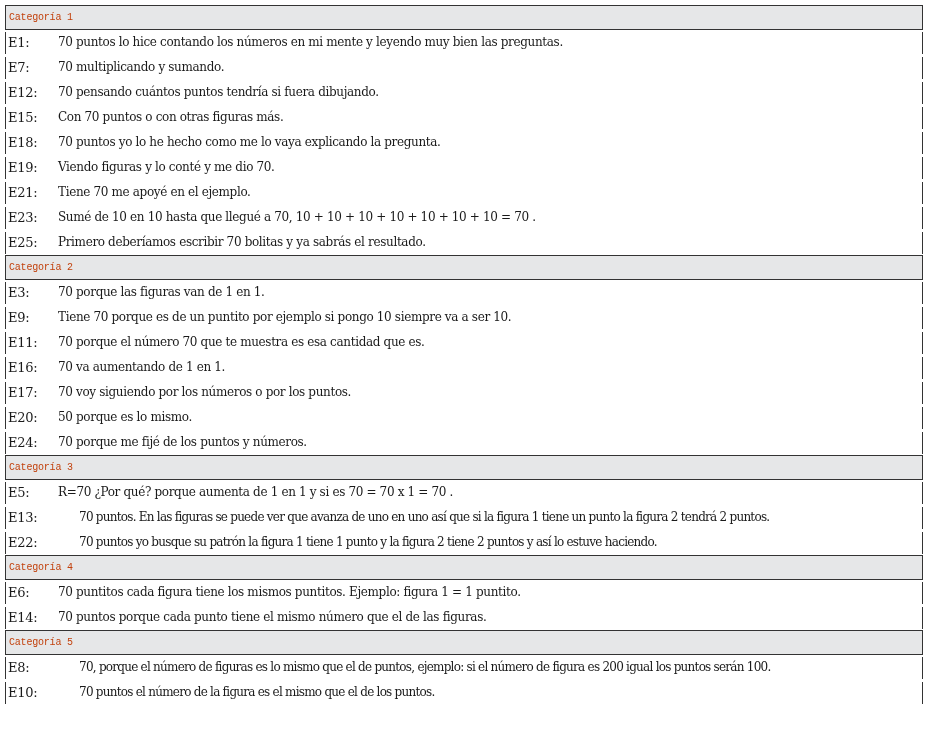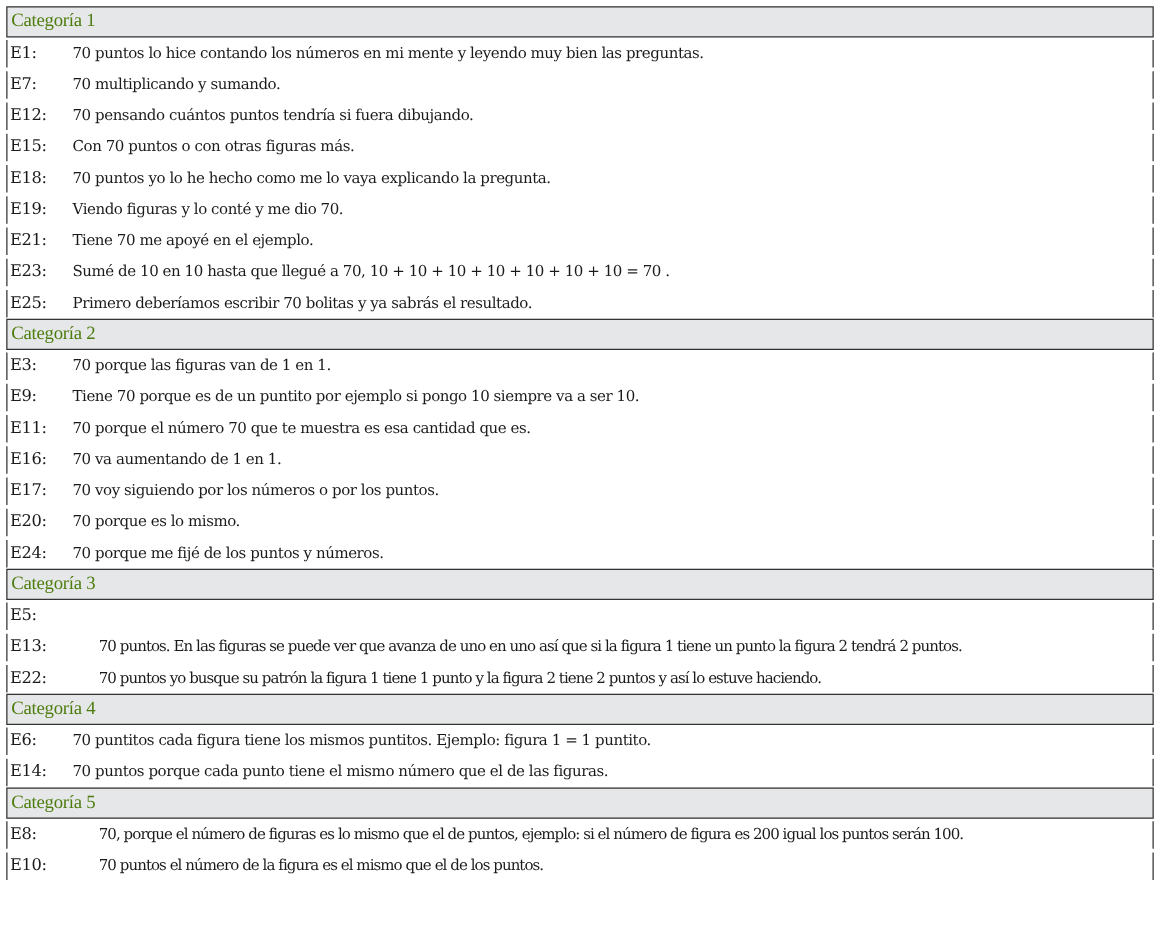--- a/index.html
+++ b/index.html
@@ -1,23 +1,23 @@
 <!DOCTYPE html>
 <html><head>
 <meta charset="utf-8">
 <style>
   html, body { margin: 0; padding: 0; background: #ffffff; }
   body { width: 928px; height: 752px; position: relative; overflow: hidden;
          font-family: "DejaVu Serif", serif; color: #1a1a1a; }
   #table { position: absolute; left: 5px; top: 5px; width: 918px; }
   .cat-header {
     height: 23px; background: #e6e7e8; border: 1px solid #333;
-    font-family: Liberation Serif, serif;
-    font-size: 15px; line-height: 23px; padding-left: 3px;
-    box-sizing: content-box; letter-spacing: -0.2px; color: #4d7c0f;
+    font-family: Liberation Mono, monospace;
+    font-size: 10px; line-height: 23px; padding-left: 3px;
+    box-sizing: content-box; letter-spacing: -0.2px; color: #c2410c;
   }
   .row { position: relative; height: 25px; }
   .row::before { content: ""; position: absolute; left: 0; top: 2px; bottom: 1px; width: 1px; background: #333; }
   .row::after { content: ""; position: absolute; right: 0; top: 2px; bottom: 1px; width: 1px; background: #333; }
   .row .code {
     position: absolute; left: 3px; top: 0; line-height: 25px;
     font-size: 13px; letter-spacing: -0.3px;
   }
   .row .text {
     position: absolute; left: 53px; top: 0; line-height: 25px;
@@ -82,29 +82,30 @@
     <div class="row">
       <span class="code">E16:</span>
       <span class="text">70 va aumentando de 1 en 1.</span>
     </div>
     <div class="row">
       <span class="code">E17:</span>
       <span class="text">70 voy siguiendo por los números o por los puntos.</span>
     </div>
     <div class="row">
       <span class="code">E20:</span>
-      <span class="text">70 porque es lo mismo.</span>
+      <span class="text">50 porque es lo mismo.</span>
     </div>
     <div class="row">
       <span class="code">E24:</span>
       <span class="text">70 porque me fijé de los puntos y números.</span>
     </div>
     <div class="cat-header">Categoría 3</div>
     <div class="row">
       <span class="code">E5:</span>
+      <span class="text">R=70 ¿Por qué? porque aumenta de 1 en 1 y si es  70 = 70 x 1 = 70 .</span>
     </div>
     <div class="row tight">
       <span class="code">E13:</span>
       <span class="text">70 puntos. En las figuras se puede ver que avanza de uno en uno así que si la figura 1 tiene un punto la figura 2 tendrá 2 puntos.</span>
     </div>
     <div class="row tight">
       <span class="code">E22:</span>
       <span class="text">70 puntos yo busque su patrón la figura 1 tiene 1 punto y la figura 2 tiene 2 puntos y así lo estuve haciendo.</span>
     </div>
     <div class="cat-header">Categoría 4</div>

